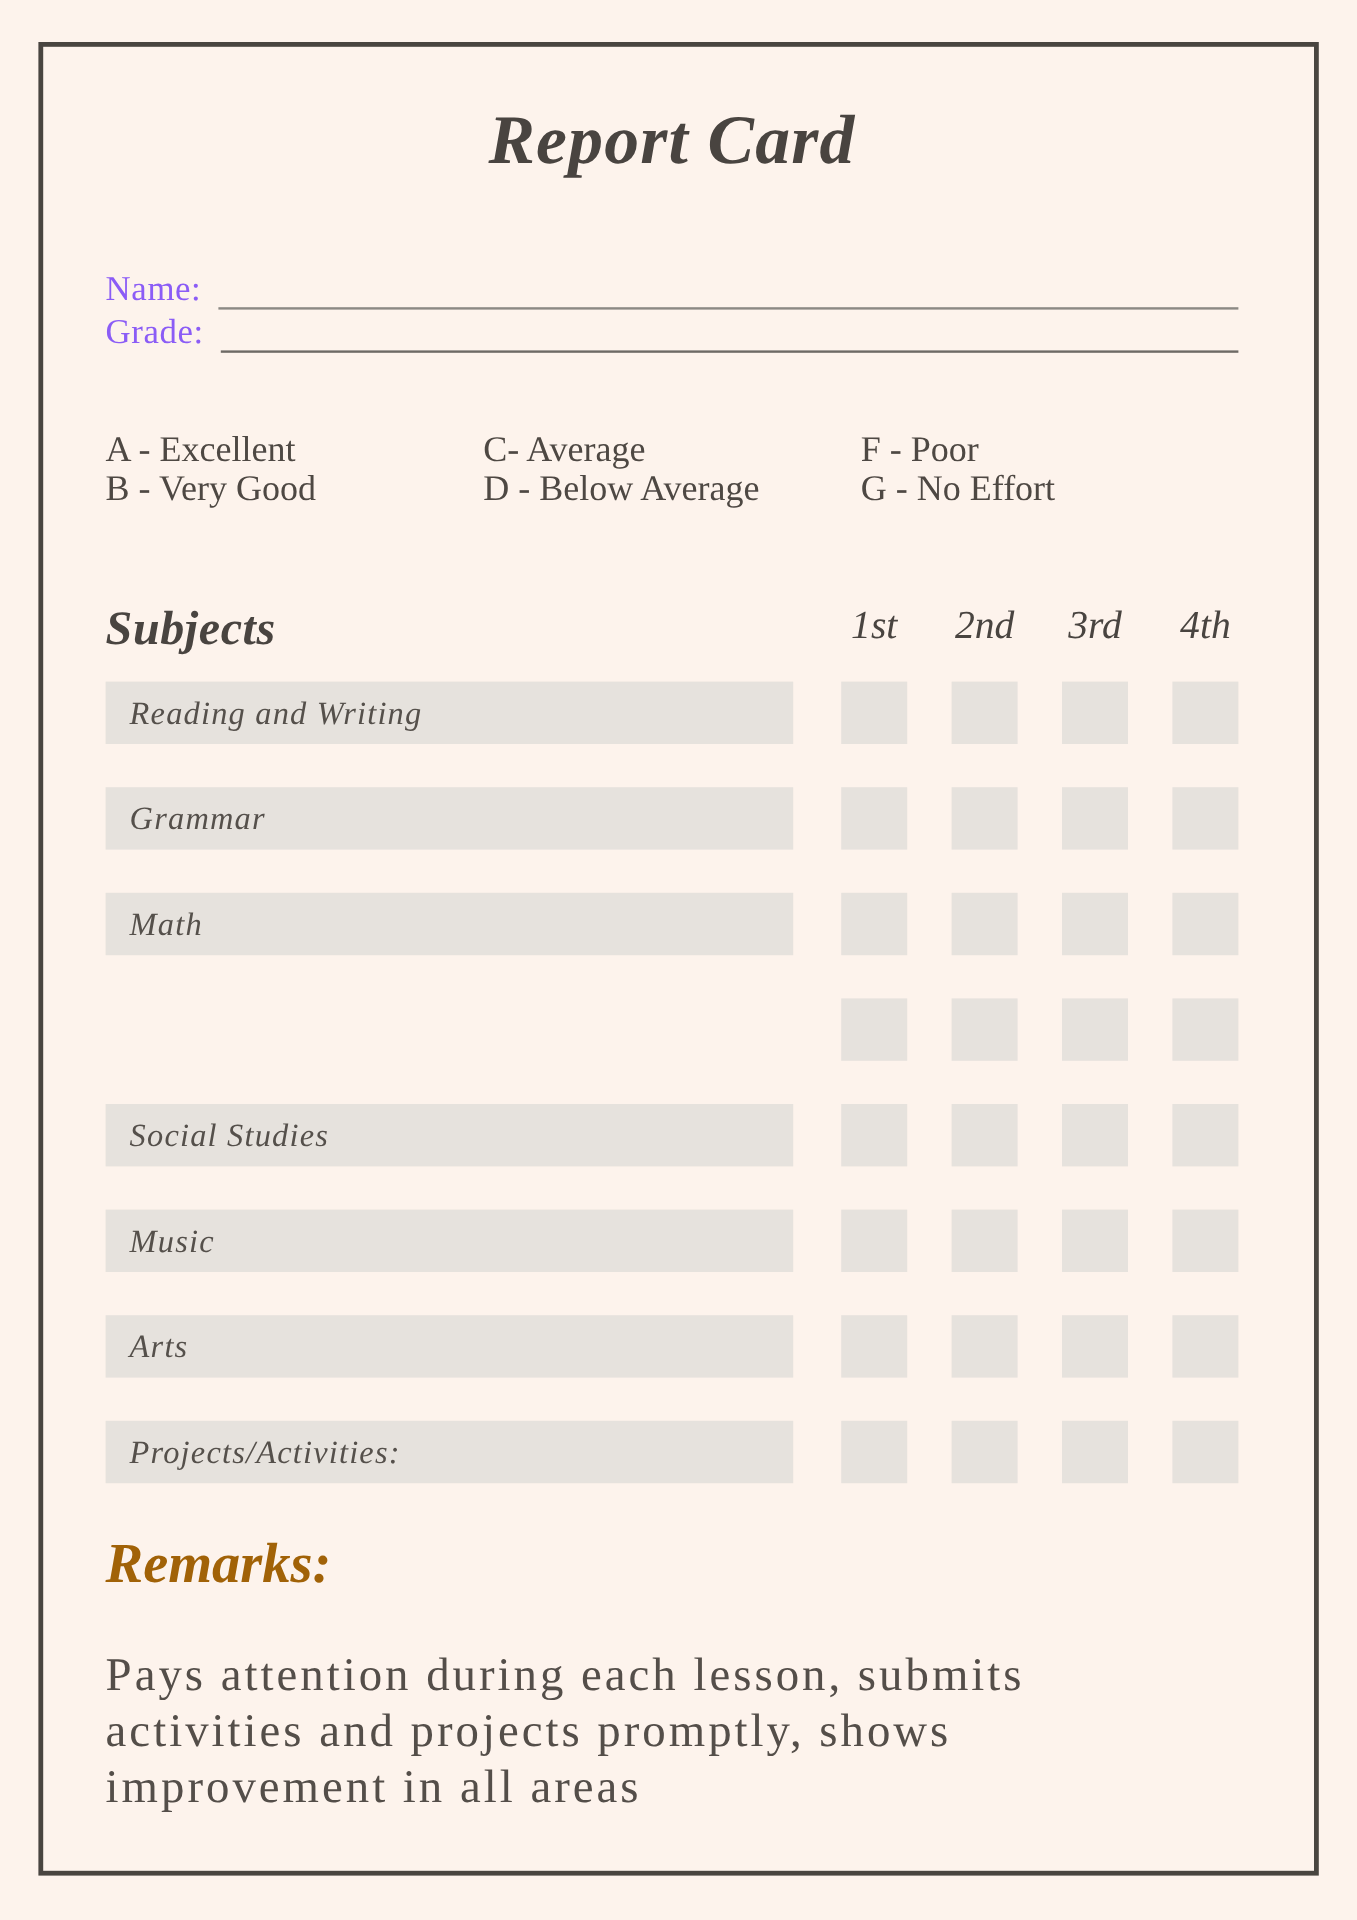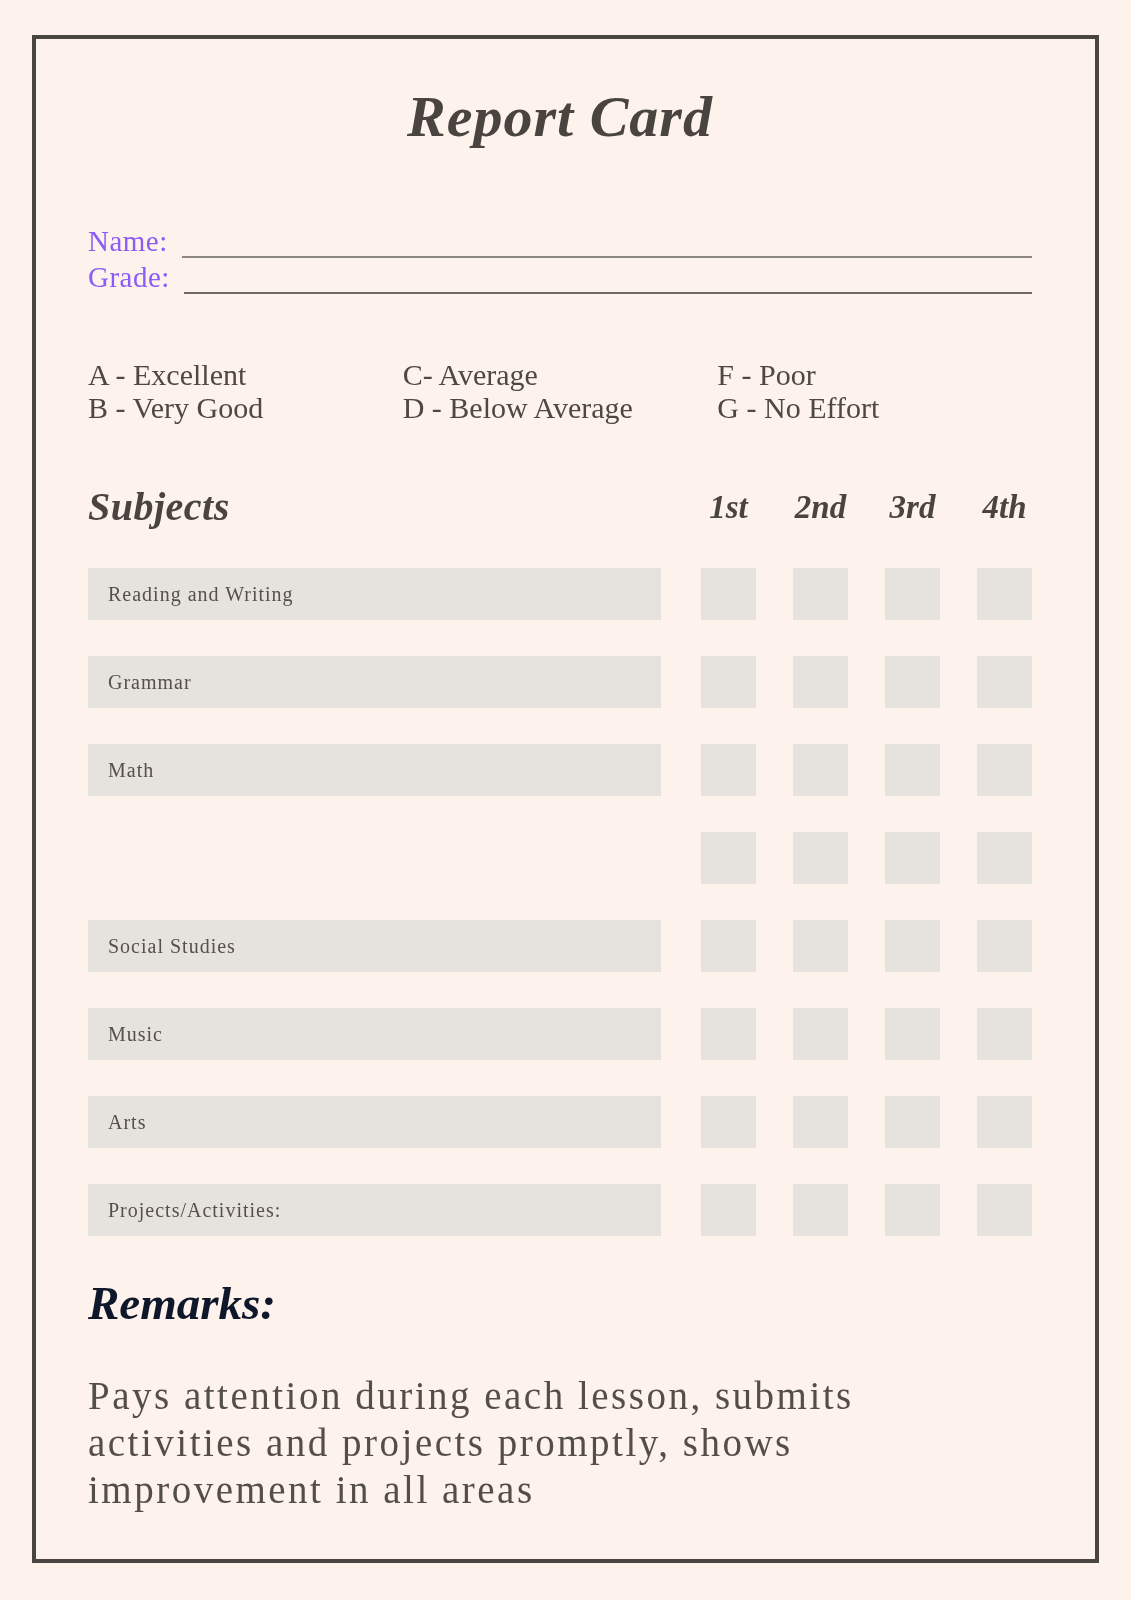--- a/index.html
+++ b/index.html
@@ -28,46 +28,46 @@
   .field-line{flex:1;border-bottom:2px solid #8c8984;height:100%;}
   .field-row.grade .field-line{border-bottom-color:#6e6a65;}
 
   .grading-key{
     position:absolute;top:358px;left:0;width:100%;
     display:flex;
   }
   .key-col{flex:1;font-size:30px;line-height:33px;color:#4e4843;}
   .key-line{display:block;}
 
-  .table-head{position:absolute;top:480px;left:0;width:100%;height:54px;display:flex;align-items:center;gap:16px;}
+  .table-head{position:absolute;top:504px;left:0;width:100%;height:54px;display:flex;align-items:flex-start;gap:16px;}
   .subjects-title{
     font-size:40px;font-weight:700;font-style:italic;color:#494440;
     line-height:1;letter-spacing:0.5px;
   }
   .spacer{flex:1;}
   .quarter-headers{display:flex;gap:37px;}
   .quarter-header{
-    width:55px;text-align:center;font-size:33px;font-weight:700;font-style:italic;
+    width:55px;text-align:center;font-size:33px;font-weight:400;font-style:italic;
     color:#494440;line-height:1.1;
   }
 
   .rows{position:absolute;top:568px;left:0;width:100%;}
   .row{display:flex;height:52px;margin-bottom:36px;}
   .subject-bar{
     width:573px;background:#e6e2dd;display:flex;align-items:center;
     padding-left:20px;box-sizing:border-box;
   }
-  .subject-label{font-size:20px;letter-spacing:1px;color:#55504b;}
+  .subject-label{font-size:27px;letter-spacing:1px;color:#55504b;font-style:italic;}
   .row .spacer{flex:1;}
   .grade-boxes{display:flex;gap:37px;}
   .grade-box{width:55px;height:52px;background:#e6e2dd;}
 
   .remarks-heading{
     position:absolute;top:1278px;left:0;margin:0;
-    font-size:47px;font-weight:700;font-style:italic;color:#0f172a;line-height:1.1;text-align:center;
+    font-size:47px;font-weight:700;font-style:italic;color:#a16207;line-height:1.1;text-align:center;
   }
   .remarks-text{
     position:absolute;top:1372px;left:0;margin:0;width:920px;
     font-size:39px;line-height:47px;letter-spacing:2.5px;color:#544e49;
   }
 </style>
 </head>
 <body>
 
 <div class="frame"></div>

